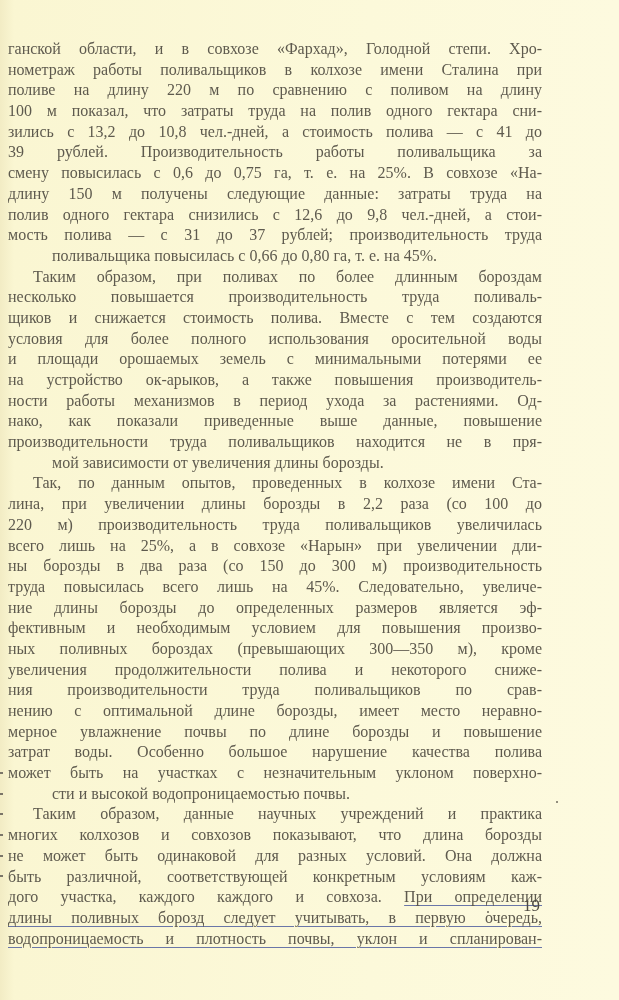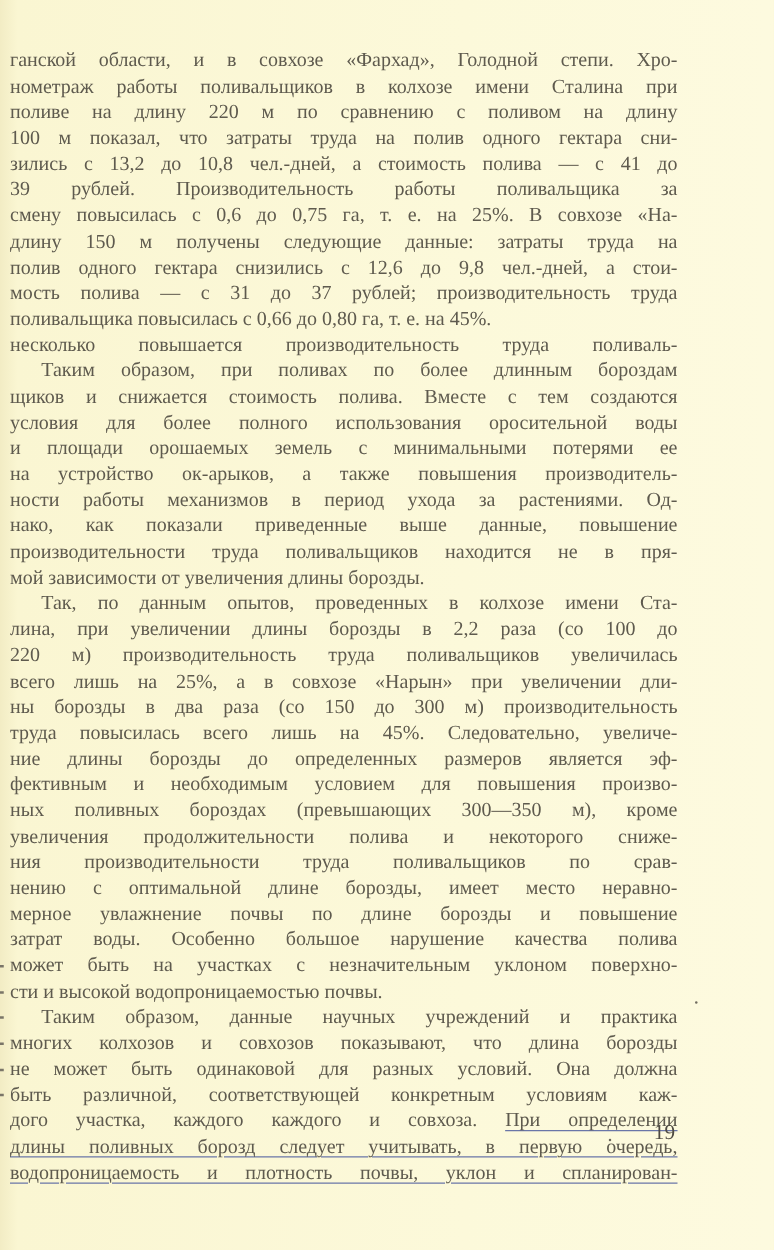--- a/index.html
+++ b/index.html
@@ -17,21 +17,21 @@
     position: absolute; left: 8px; top: 39px; width: 534px;
     color: #5e5a4e;
     font-size: 16px;
     line-height: 20.7px;
   }
   .line {
     display: block; white-space: nowrap;
     text-align: justify; text-align-last: justify;
     height: 20.7px;
   }
-  .line.last { text-align-last: left; }
+  .line.last { text-align-last: left; margin-left: 44px; }
   .line.indent { padding-left: 25px; }
   .underlined {
     text-decoration: underline;
     text-decoration-color: #6a76a8;
     text-decoration-thickness: 1px;
     text-underline-offset: 3px;
   }
   .margin-marks {
     position: absolute; left: 0; top: 772px; width: 6px;
   }
@@ -59,22 +59,22 @@
       <span class="line">зились с 13,2 до 10,8 чел.-дней, а стоимость полива — с 41 до</span>
       <span class="line">39 рублей. Производительность работы поливальщика за</span>
       <span class="line">смену повысилась с 0,6 до 0,75 га, т. е. на 25%. В совхозе «На-</span>
       <span class="line">длину 150 м получены следующие данные: затраты труда на</span>
       <span class="line">полив одного гектара снизились с 12,6 до 9,8 чел.-дней, а стои-</span>
       <span class="line">мость полива — с 31 до 37 рублей; производительность труда</span>
       <span class="line last">поливальщика повысилась с 0,66 до 0,80 га, т. е. на 45%.</span>
     </div>
 
     <div>
+      <span class="line indent">Таким образом, при поливах по более длинным бороздам</span>
       <span class="line">несколько повышается производительность труда поливаль-</span>
-      <span class="line indent">Таким образом, при поливах по более длинным бороздам</span>
       <span class="line">щиков и снижается стоимость полива. Вместе с тем создаются</span>
       <span class="line">условия для более полного использования оросительной воды</span>
       <span class="line">и площади орошаемых земель с минимальными потерями ее</span>
       <span class="line">на устройство ок-арыков, а также повышения производитель-</span>
       <span class="line">ности работы механизмов в период ухода за растениями. Од-</span>
       <span class="line">нако, как показали приведенные выше данные, повышение</span>
       <span class="line">производительности труда поливальщиков находится не в пря-</span>
       <span class="line last">мой зависимости от увеличения длины борозды.</span>
     </div>
 

